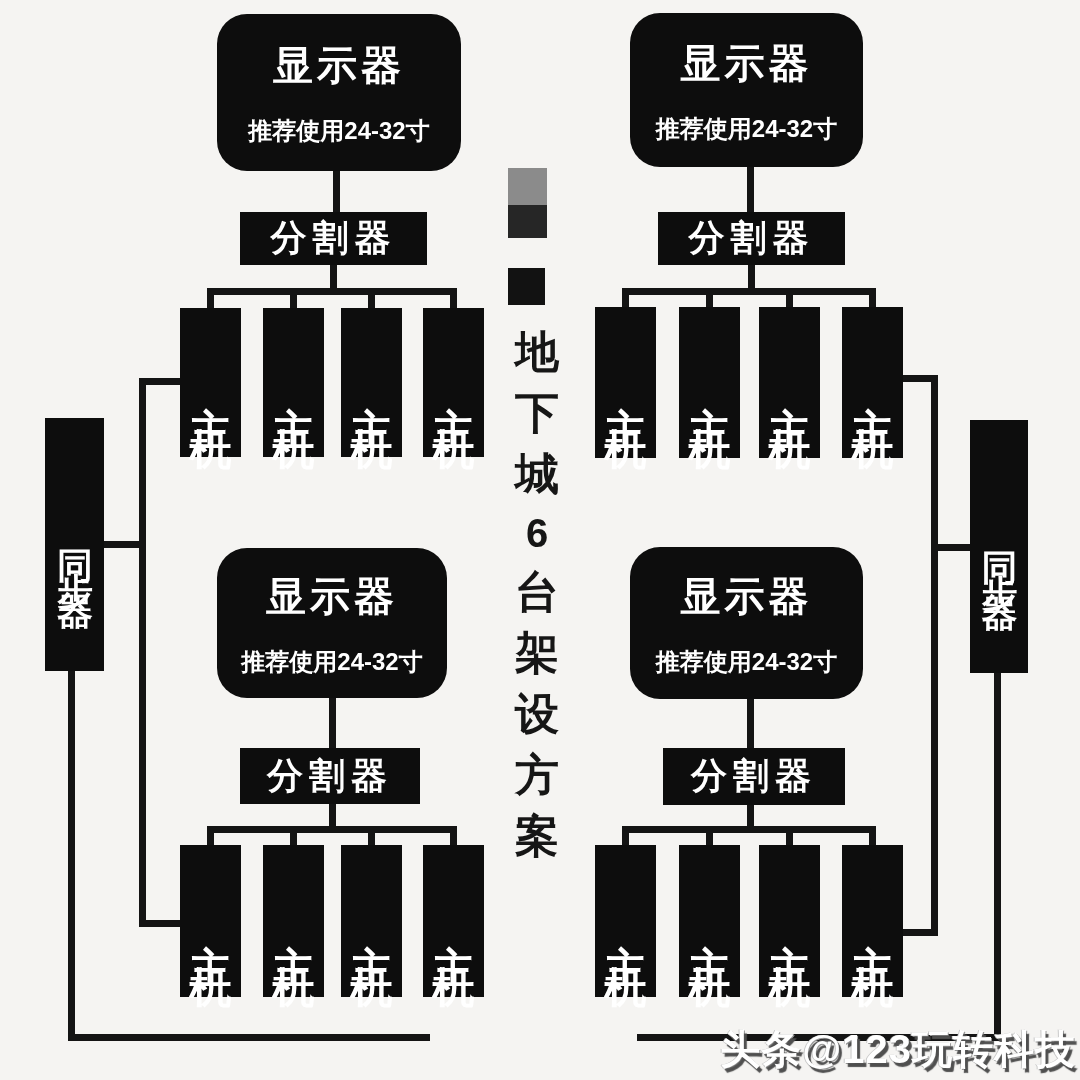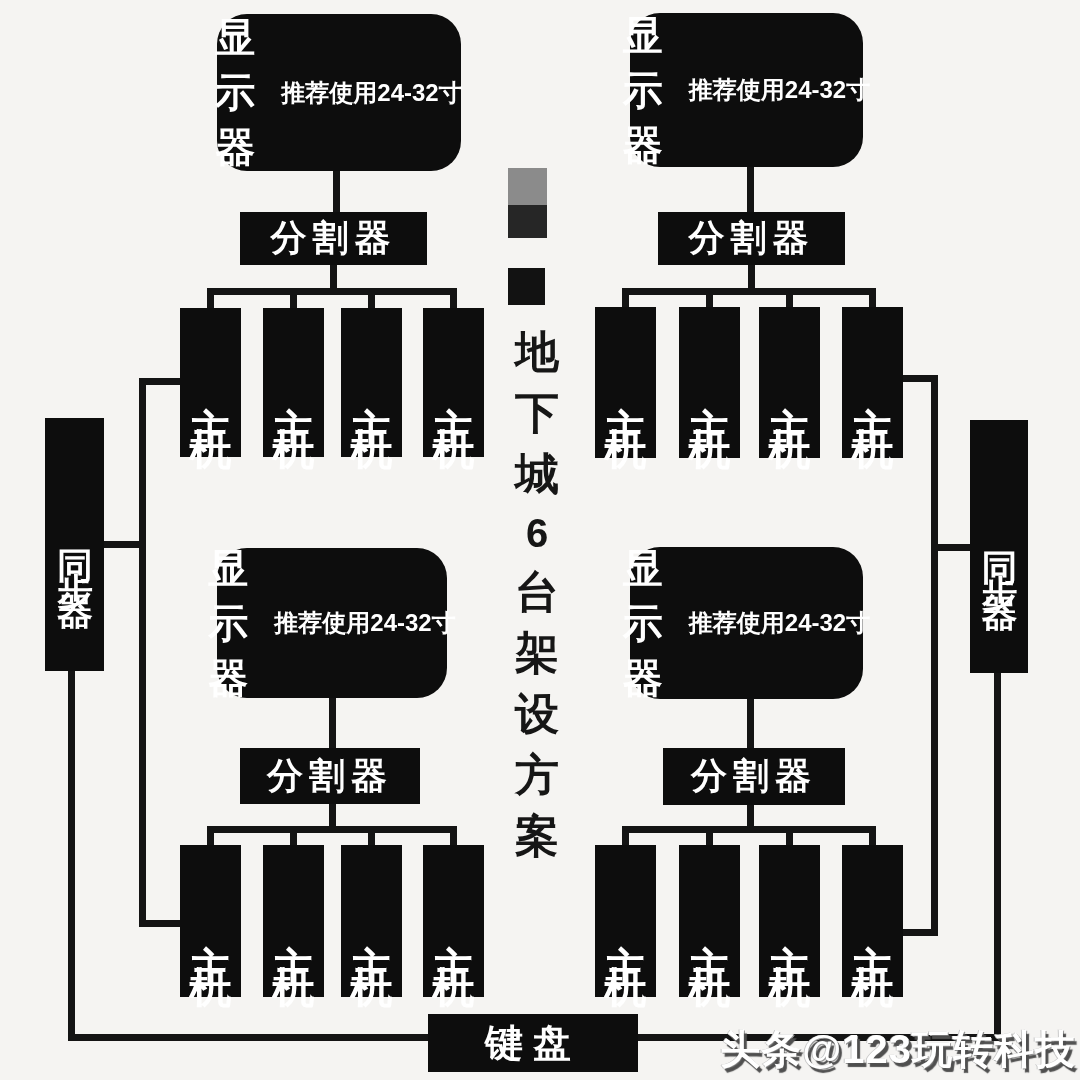--- a/index.html
+++ b/index.html
@@ -23,21 +23,21 @@
     background:#0d0d0d;
     color:#ffffff;
     display:flex;
     align-items:center;
     justify-content:center;
     box-sizing:border-box;
     z-index:2;
   }
   .monitor{
     border-radius:30px;
-    flex-direction:row;
+    flex-direction:column;
     gap:22px;
     padding:14px 4px;
   }
   .monitor .m-title{font-size:40px;font-weight:bold;letter-spacing:4px;}
   .monitor .m-sub{font-size:24px;font-weight:bold;letter-spacing:0px;white-space:nowrap;}
   .splitter{font-size:36px;font-weight:bold;letter-spacing:6px;}
   .keyboard{font-size:38px;font-weight:bold;letter-spacing:10px;}
   .vtext{
     writing-mode:vertical-rl;
     text-orientation:upright;
@@ -198,21 +198,20 @@
       <span class="vtext">主机</span>
     </div>
 
   <div class="box sync" style="left:45px;top:418px;width:59px;height:253px;">
       <span class="vtext">同步器</span>
     </div>
   <div class="box sync" style="left:970px;top:420px;width:58px;height:253px;">
       <span class="vtext">同步器</span>
     </div>
 
-  <div class="box keyboard" style="left:428px;top:1014px;width:210px;height:58px;">键盘</div>
 
   <div class="sq" id="sq-gray-top"></div>
   <div class="sq" id="sq-gray-bottom"></div>
   <div class="sq" id="sq-black"></div>
 
   <div class="center-title">
     <span>地</span>
     <span>下</span>
     <span>城</span>
     <span class="num">6</span>

